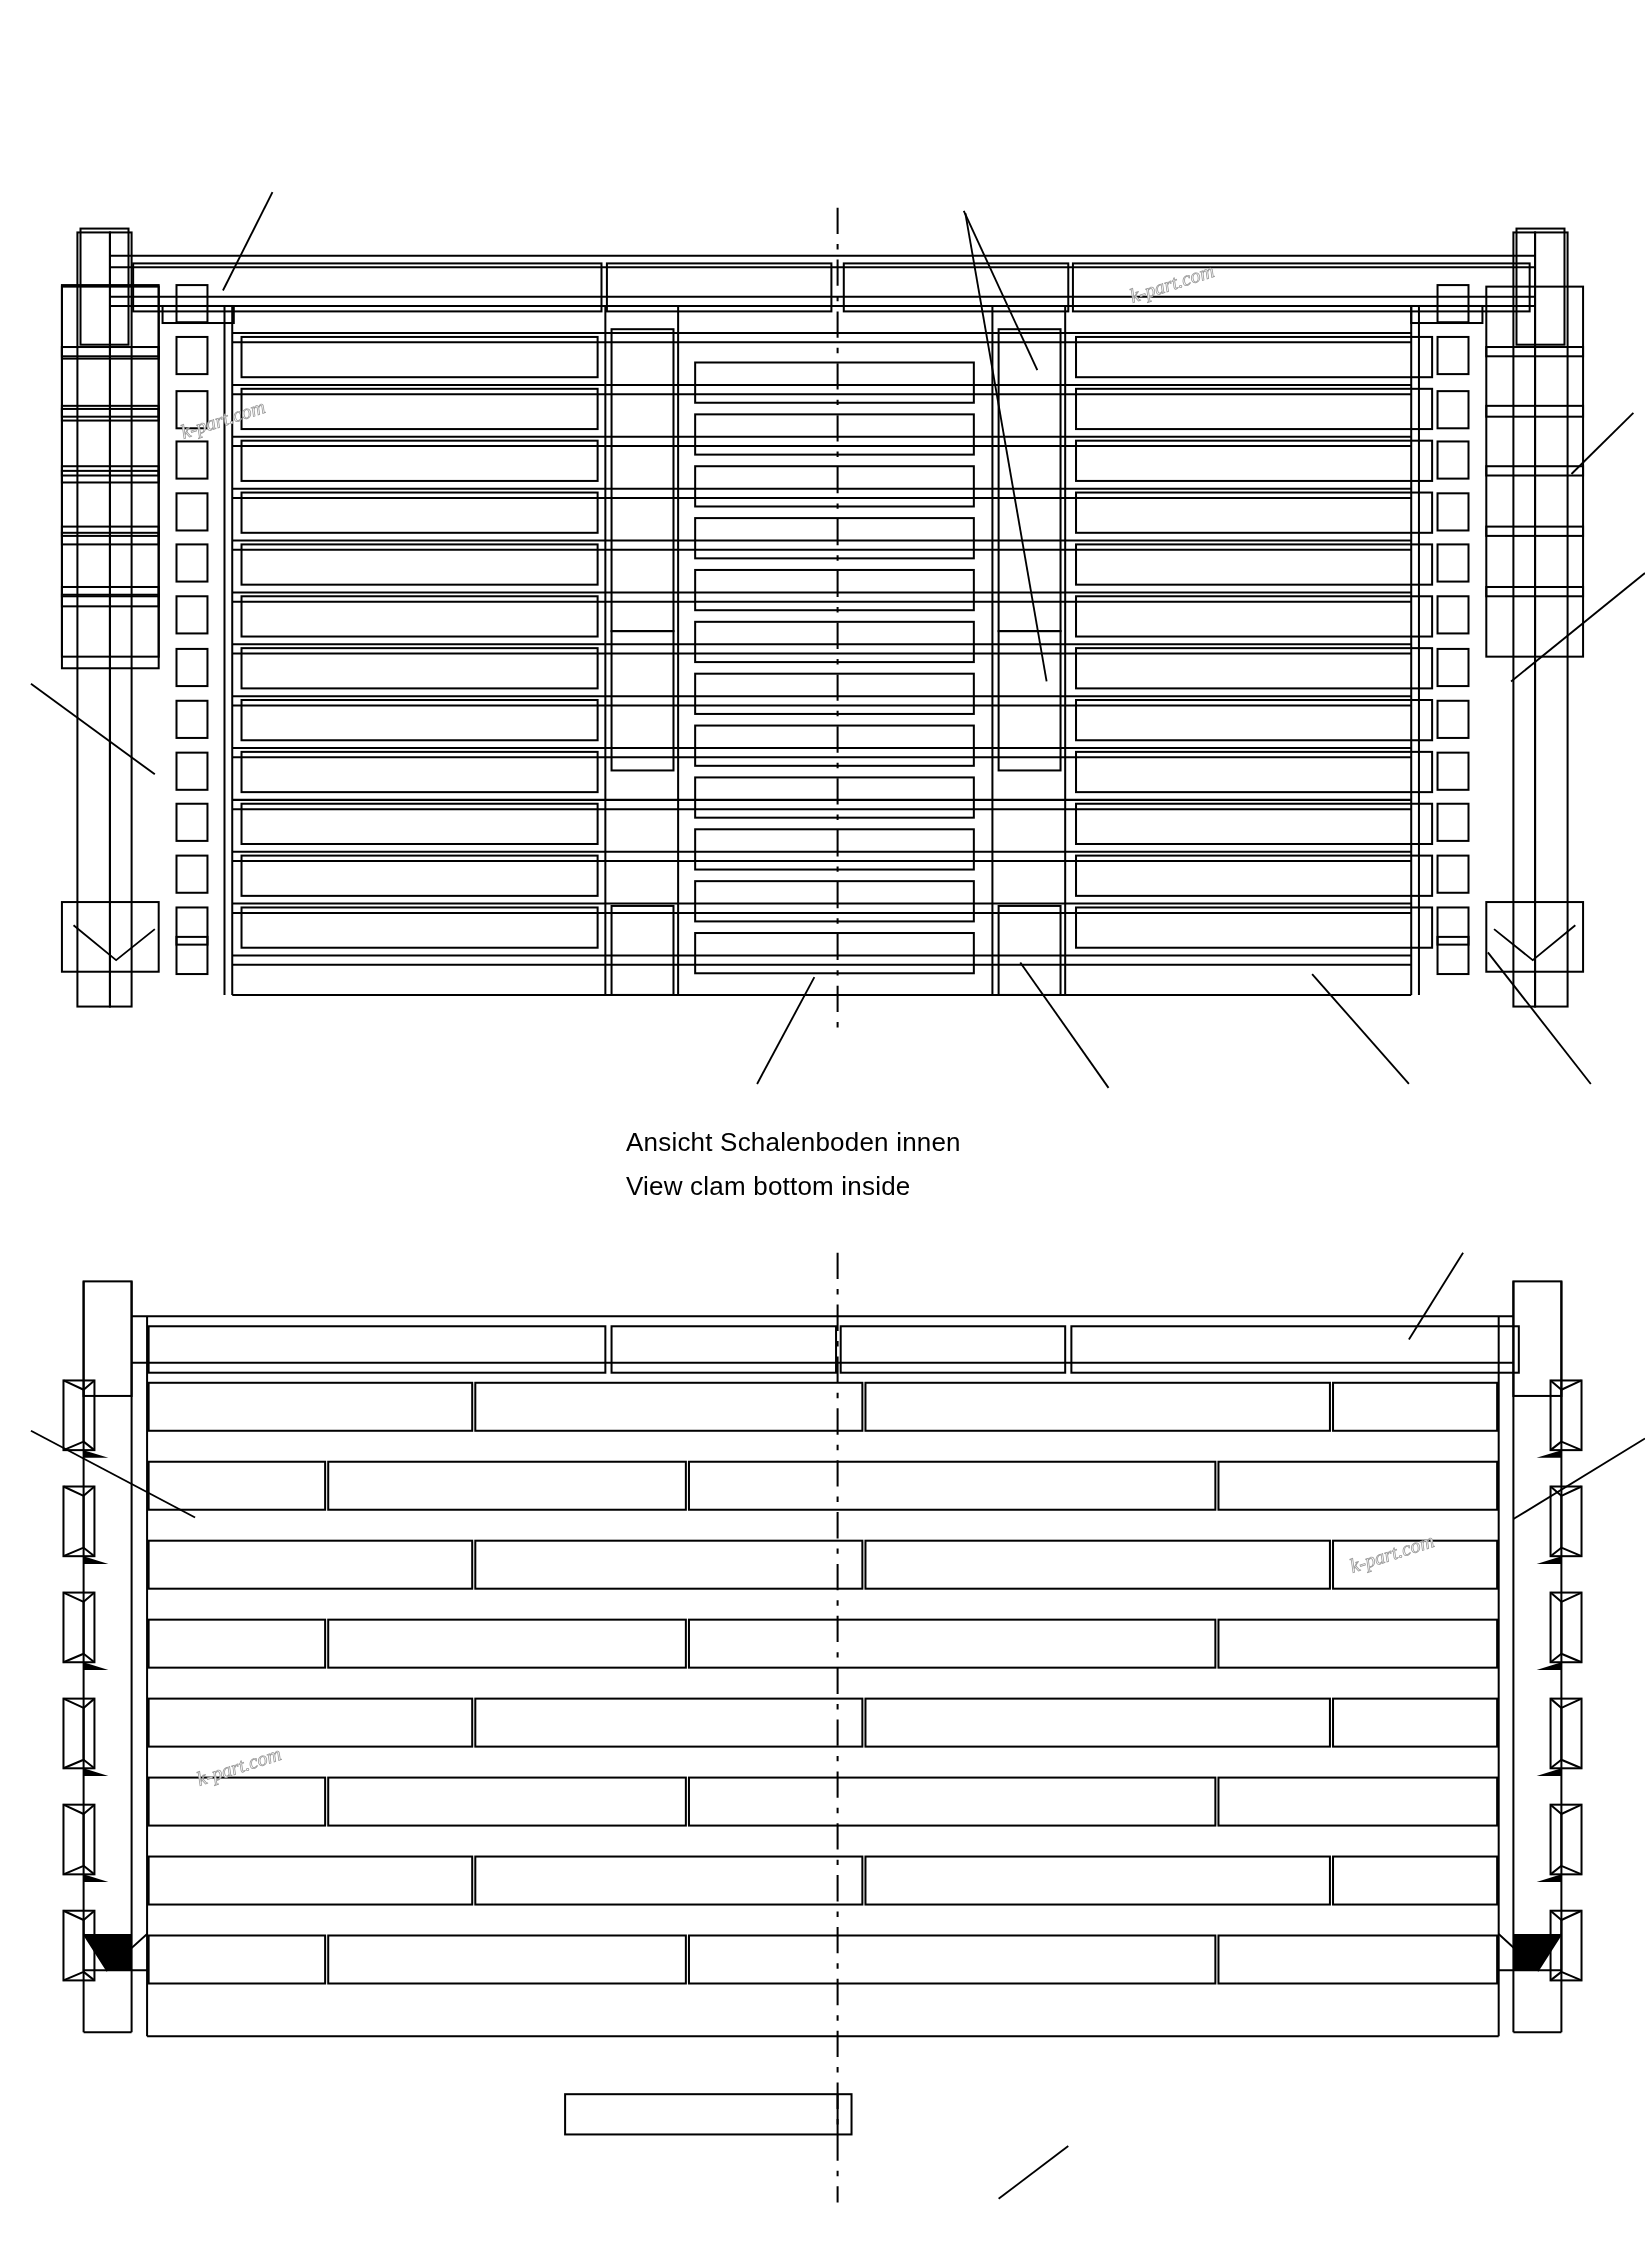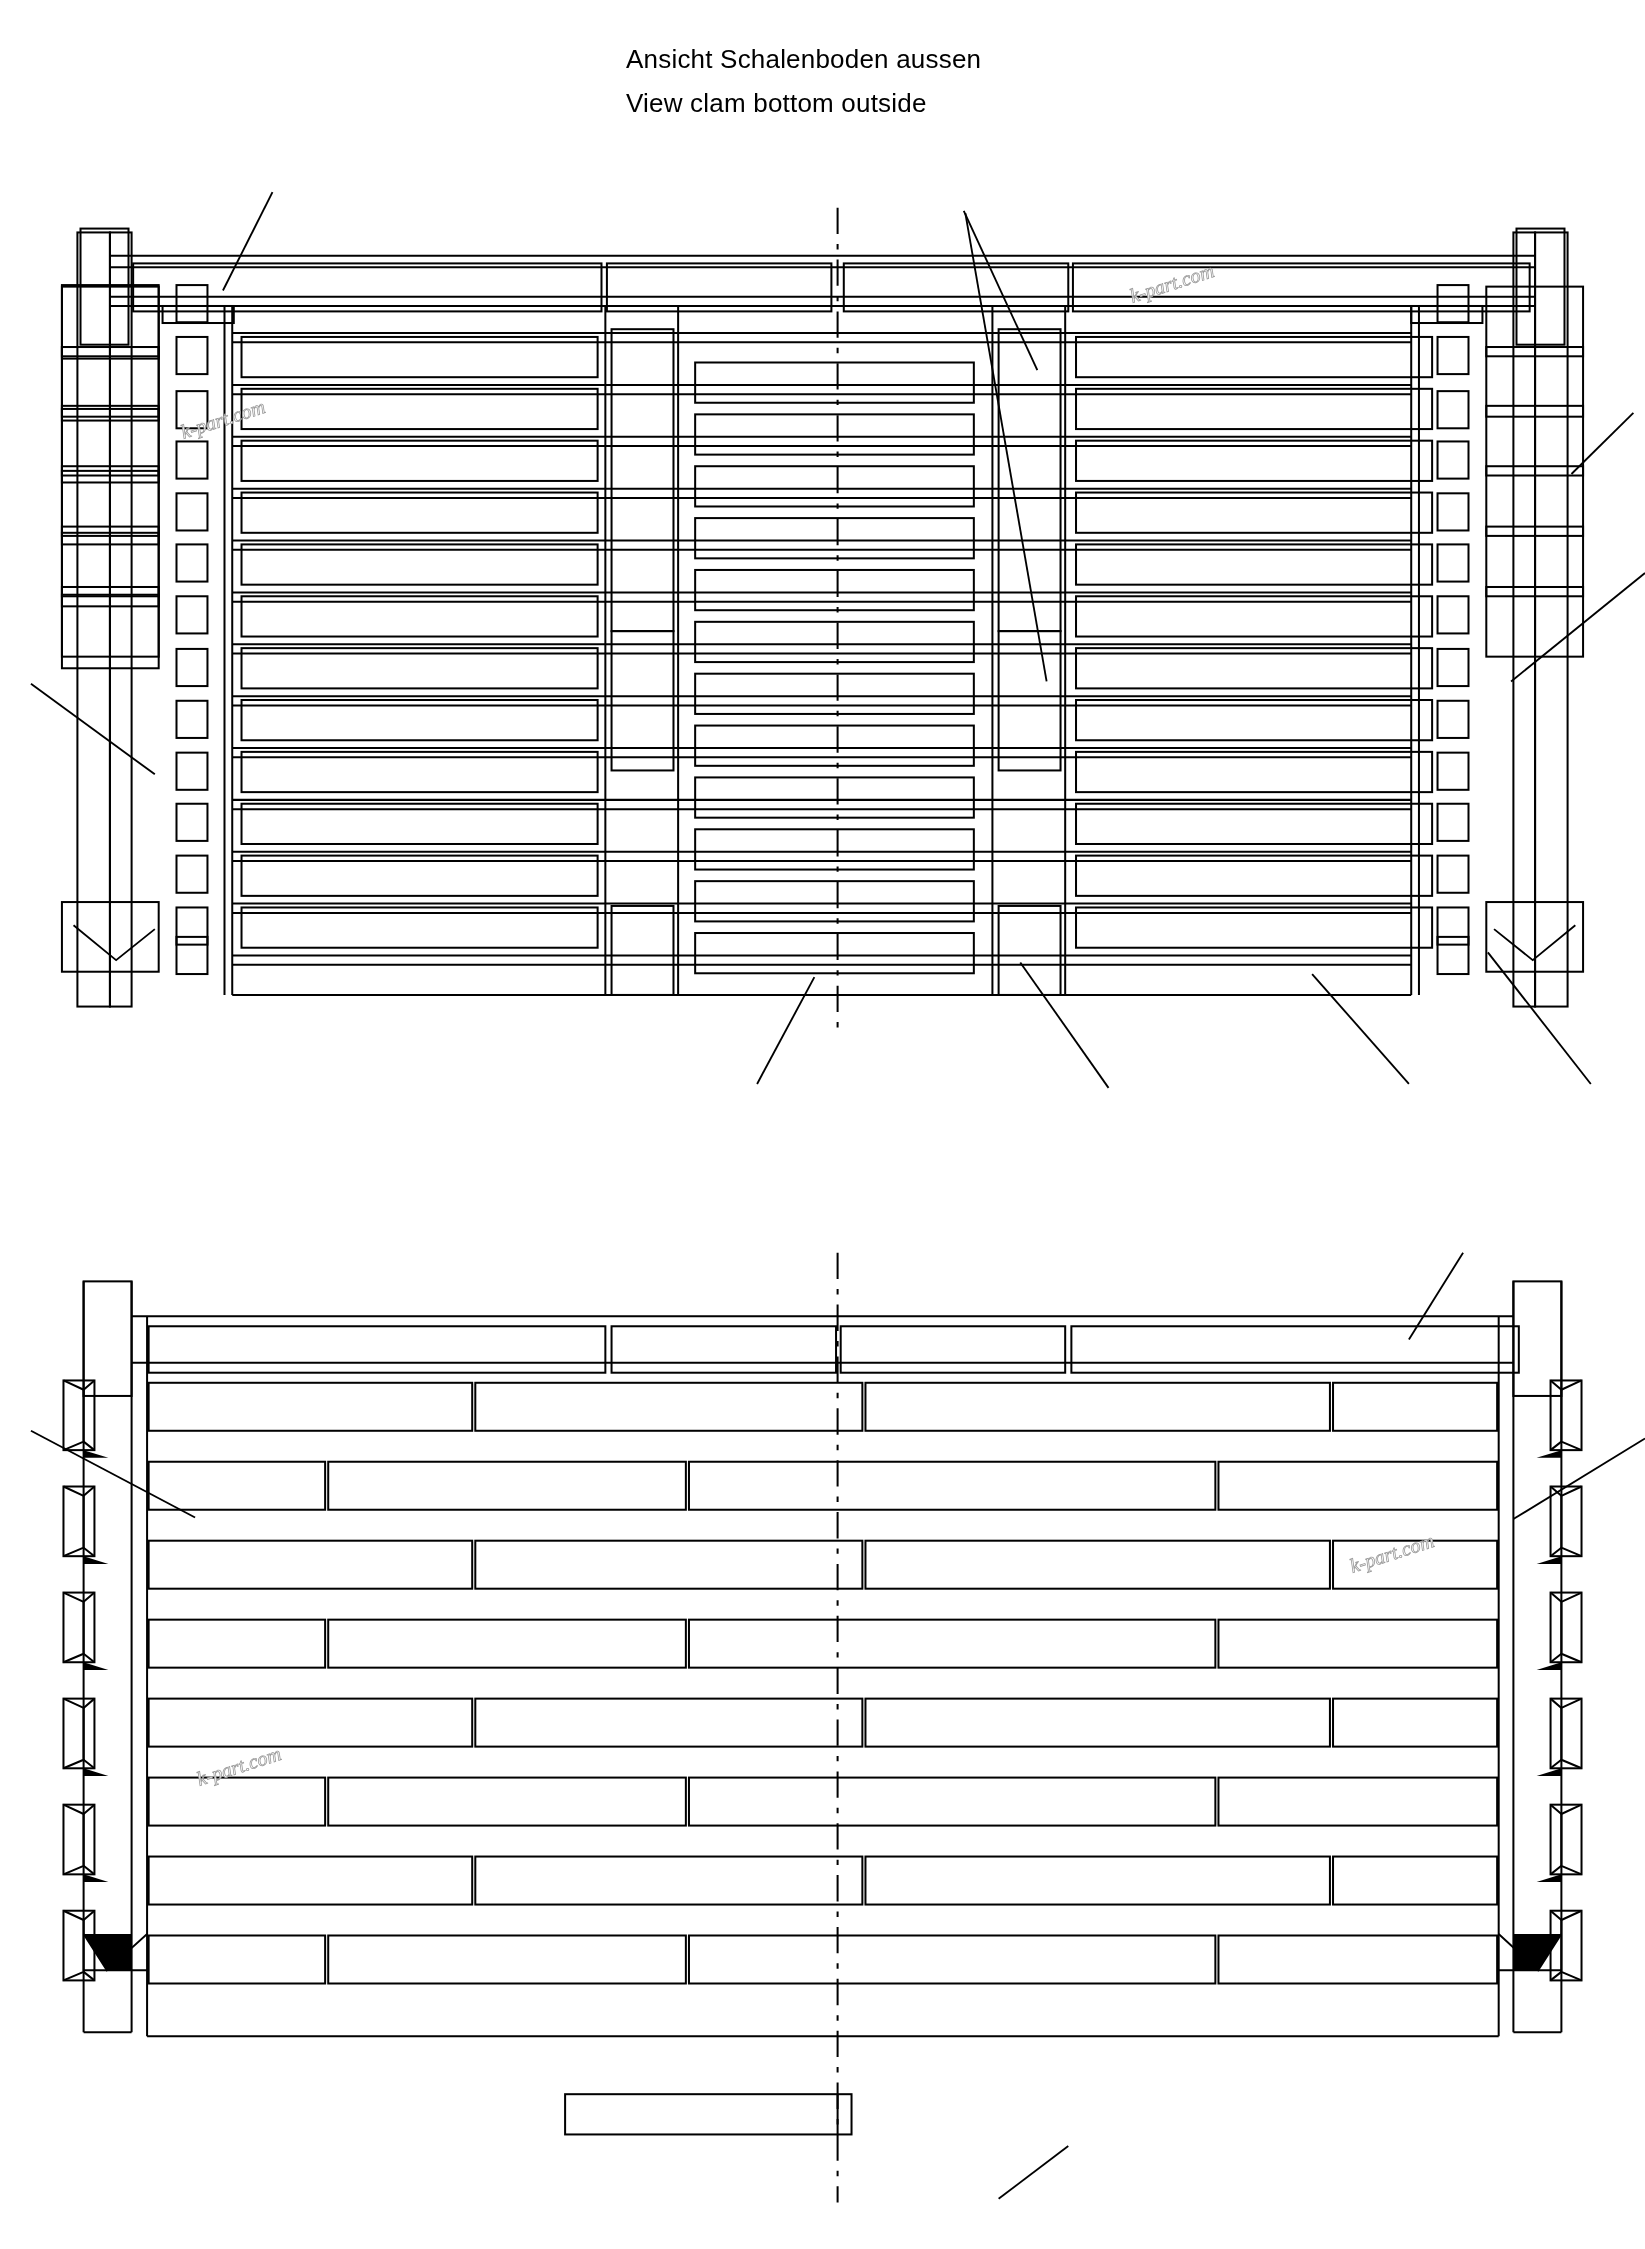--- a/index.html
+++ b/index.html
@@ -27,25 +27,25 @@
     transform-origin:left top;
     opacity:.95;
     pointer-events:none;
   }
 </style>
 </head>
 <body>
 
 <div id="stage">
 
-  <div class="title-block" style="left:626px;top:46px;">
-    <span class="l1">Ansicht Schalenboden aussen</span>
-    <span class="l2">View clam bottom outside</span>
+
+  <div class="title-block" style="left:626px;top:1129px;">
+    <span class="l1">Ansicht Schalenboden innen</span>
+    <span class="l2">View clam bottom inside</span>
   </div>
-
 
   <svg width="1645" height="2250" viewBox="0 0 2125 2906" shape-rendering="geometricPrecision">
     <g fill="none" stroke="#000" stroke-width="2.6" stroke-linejoin="miter" stroke-linecap="butt">
 
       <g>
 
         <g>
           <rect x="100" y="300" width="42" height="1000"></rect>
           <rect x="142" y="300" width="28" height="1000"></rect>
 

